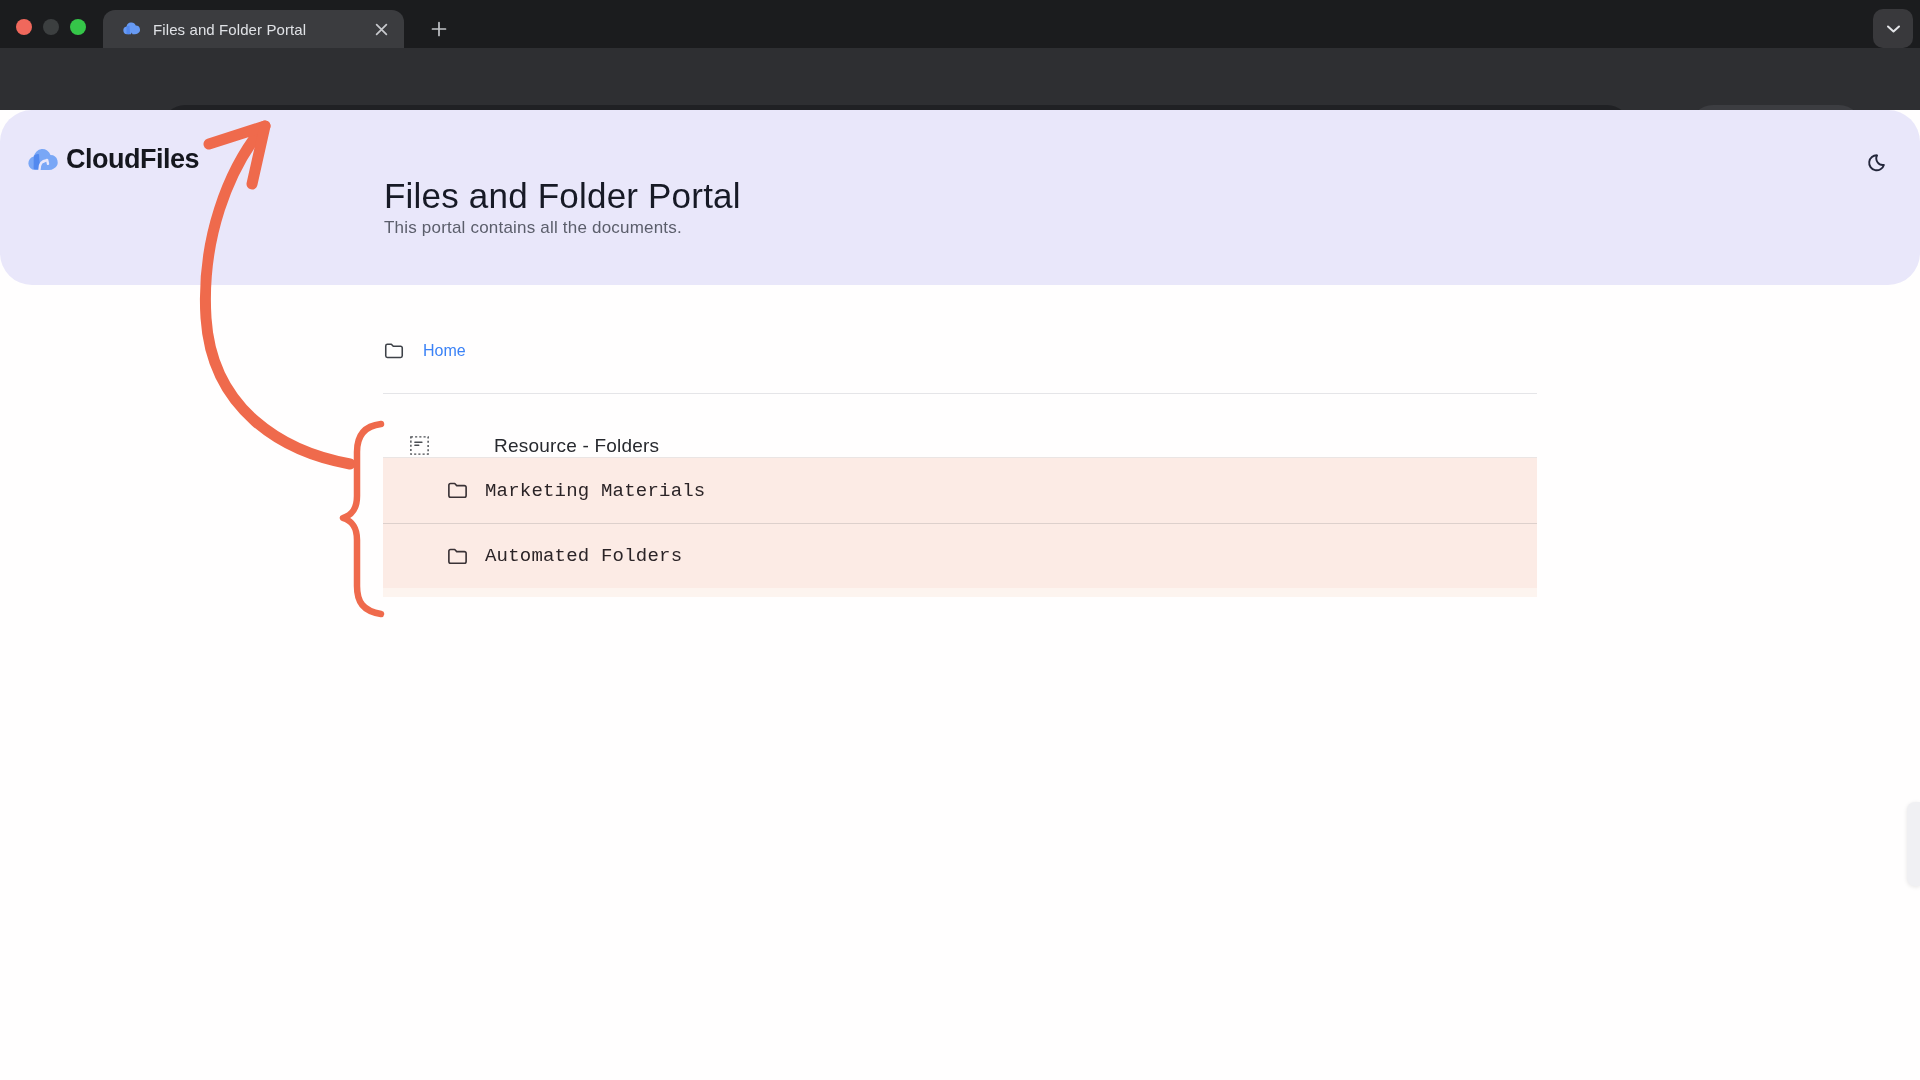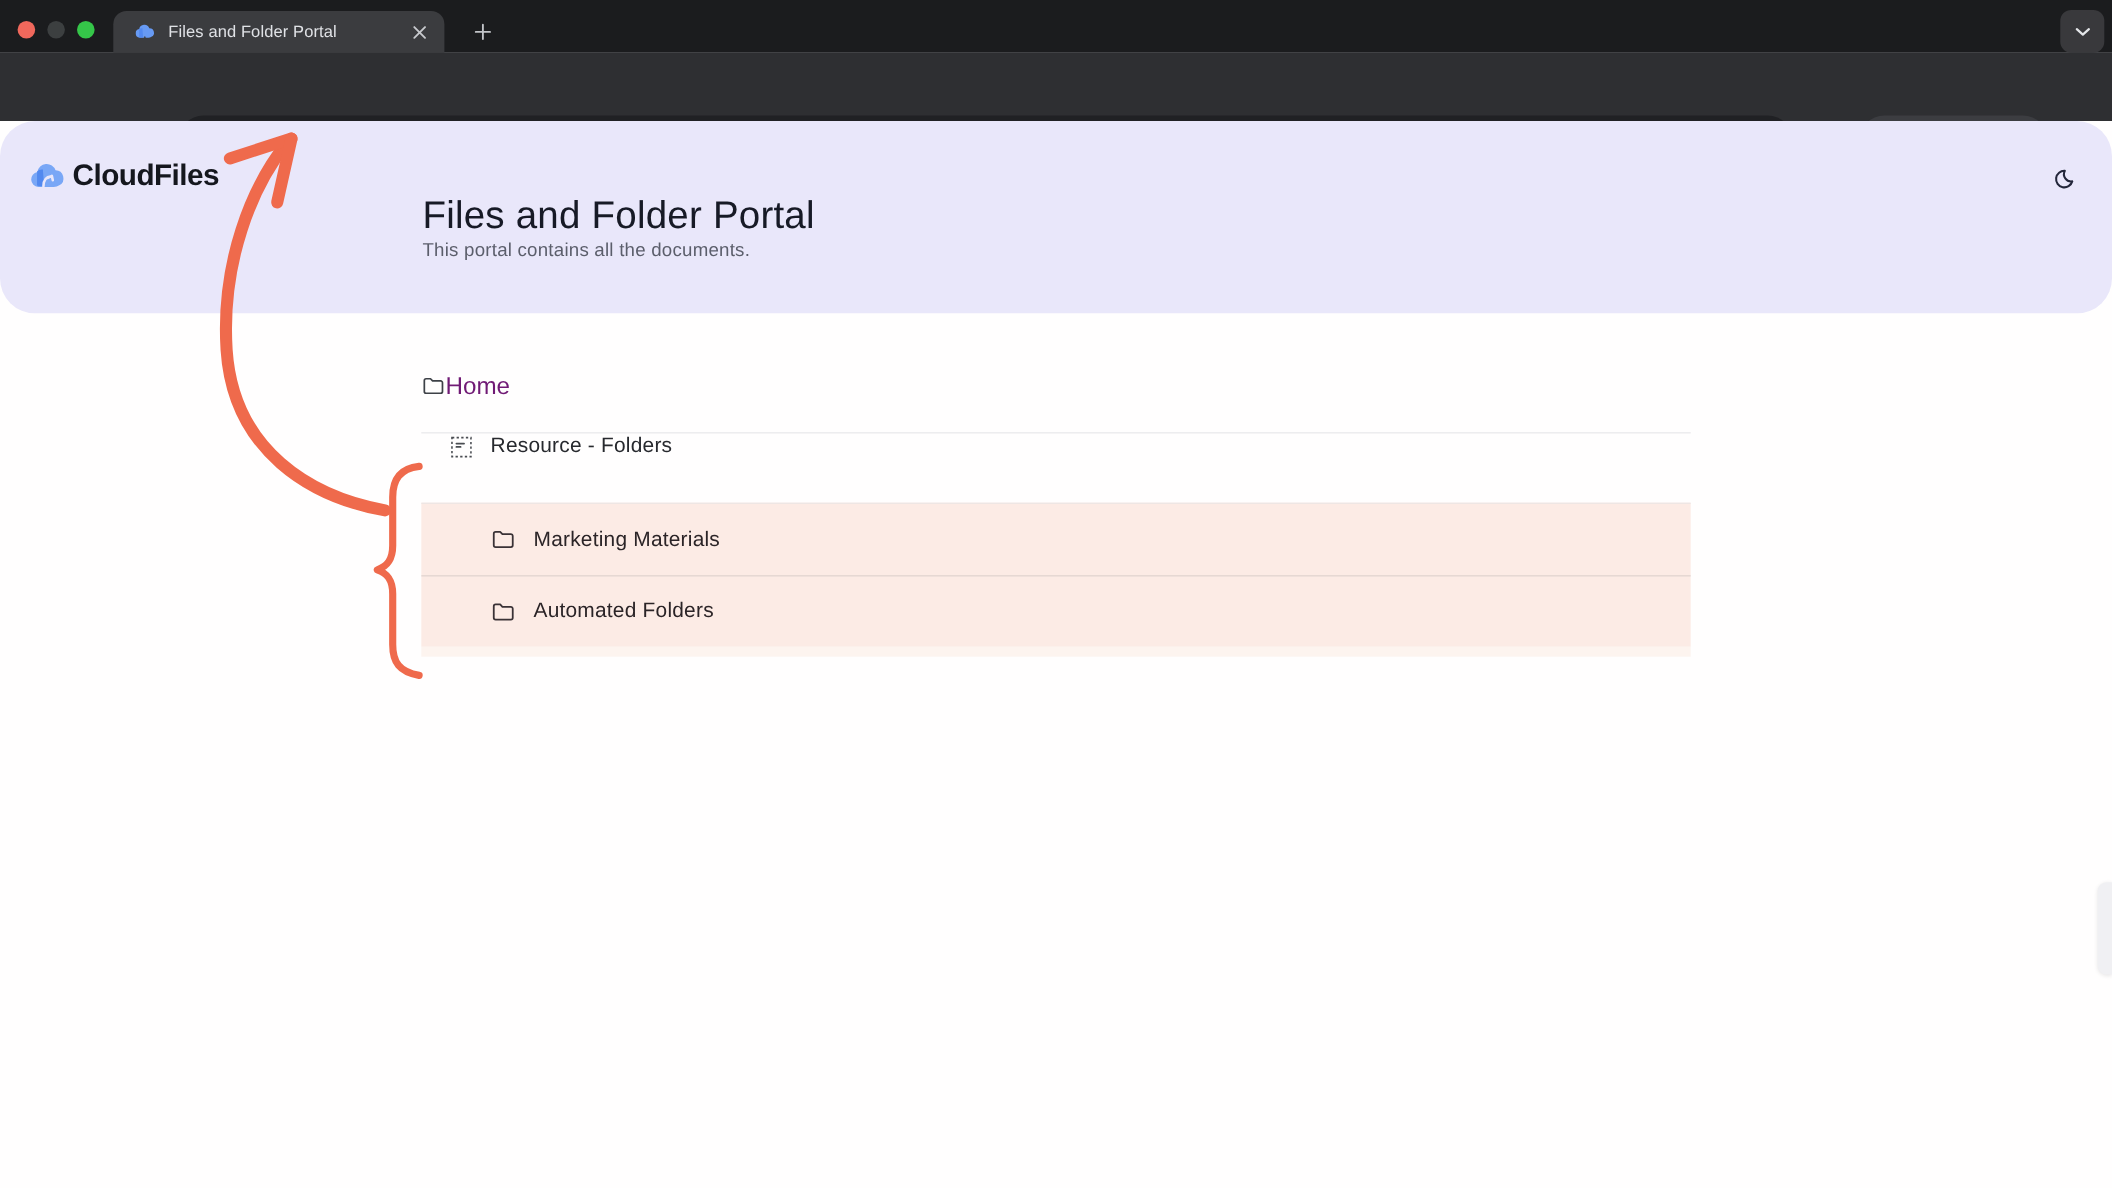--- a/index.html
+++ b/index.html
@@ -44,28 +44,28 @@
   .brand-name { margin-left:6px; font-size:27px; font-weight:bold; color:#15171e; letter-spacing:-.5px; }
   .moon-btn { position:absolute; left:1863px; top:36px; width:32px; height:32px; display:flex; align-items:center; justify-content:center; }
   .portal-title { position:absolute; left:384px; top:66px; font-size:35px; font-weight:500; color:#171a26; letter-spacing:.2px; }
   .portal-sub { position:absolute; left:384px; top:108px; font-size:17px; color:#5b5e6b; letter-spacing:.2px; }
 
   
   .content { position:absolute; left:0; top:285px; width:1920px; height:795px; background:#fffefe; }
   .col { position:absolute; left:383px; width:1154px; }
 
   .home-row { top:50px; height:32px; display:flex; align-items:center; cursor:pointer; }
-  .home-label { font-size:22px; color:#701a75; }
+  .home-label { margin-left:18px; font-size:16px; color:#3b82f6; }
 
   .divider { top:108px; height:0; border-top:1px solid #e5e5e8; }
 
-  .section-row { top:110px; height:62px; display:flex; align-items:flex-start; padding-left:25px; }
+  .section-row { top:110px; height:62px; display:flex; align-items:flex-end; padding-left:25px;gap:48px; }
   .section-label { margin-left:15px; font-size:19px; color:#27292e; letter-spacing:.2px; }
 
-  .pink-block { top:172px; height:131px; background:#fcebe5; border-top:1px solid #eae5e4; }
+  .pink-block { top:172px; height:131px; background:#fcebe5; border-top:1px solid #eae5e4;font-family:Liberation Mono, monospace; }
   .folder-row { height:65px; display:flex; align-items:center; padding-left:63px; cursor:pointer; }
   .folder-row + .folder-row { border-top:1px solid #ddd0cc;text-align:right; }
   .folder-label { margin-left:16px; font-size:19px; color:#2b2427; letter-spacing:.2px; }
   .pink-strip { top:303px; height:9px; background:#fdf4ef; }
 
   .edge-widget { position:absolute; right:0; top:517px; width:13px; height:84px;
     background:#f0f0f3; border-radius:8px 0 0 8px; box-shadow:0 1px 4px rgba(0,0,0,.10); }
 
   
   .annot { position:absolute; left:0; top:0; width:1920px; height:1080px; pointer-events:none; }

